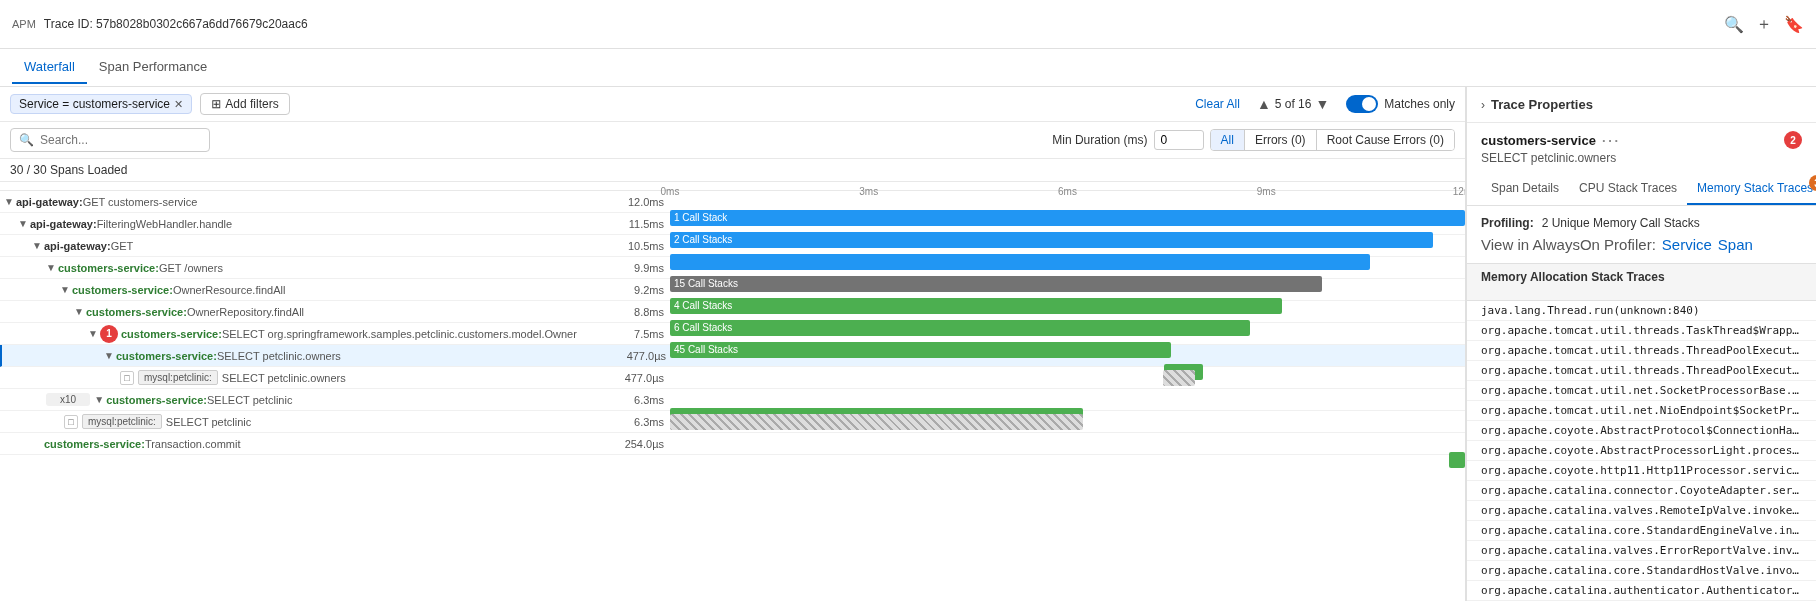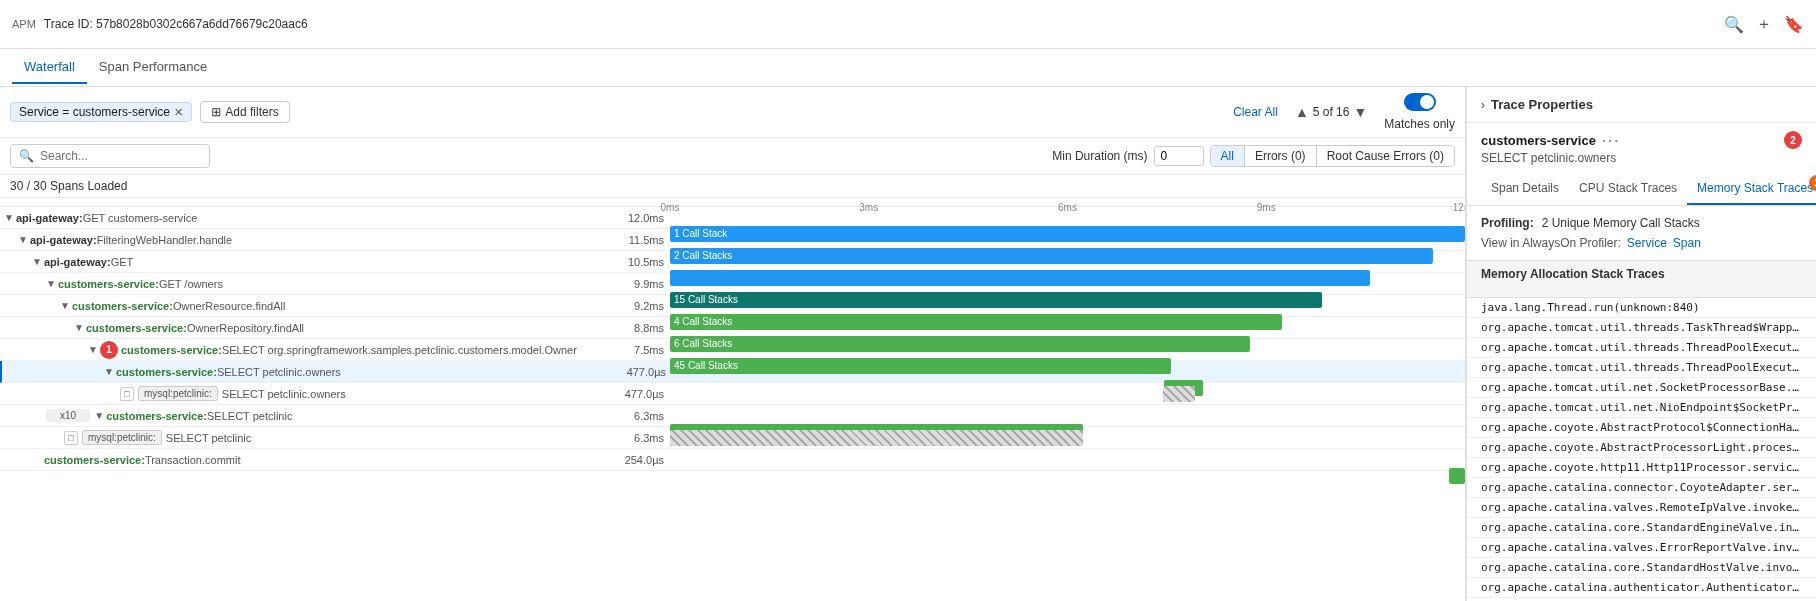--- a/index.html
+++ b/index.html
@@ -26,21 +26,21 @@
 
     
     .filter-bar { display: flex; align-items: center; padding: 6px 10px; border-bottom: 1px solid #e8e8e8; gap: 8px; flex-wrap: wrap; }
     .filter-chip { display: flex; align-items: center; background: #e8f0fe; border: 1px solid #c5d5f5; border-radius: 4px; padding: 2px 8px; font-size: 12px; gap: 4px; }
     .filter-chip .close { cursor: pointer; color: #555; font-size: 11px; }
     .add-filter-btn { display: flex; align-items: center; gap: 4px; border: 1px solid #ccc; border-radius: 4px; padding: 3px 10px; cursor: pointer; font-size: 12px; color: #333; background: #fff; }
     .filter-right { margin-left: auto; display: flex; align-items: center; gap: 17px; font-size: 12px; color: #333; }
     .clear-all { color: #0066cc; cursor: pointer; }
     .nav-controls { display: flex; align-items: center; gap: 4px; }
     .nav-btn { cursor: pointer; color: #555; background: none; border: none; font-size: 14px; }
-    .matches-toggle { display: flex; align-items: center; gap: 6px; flex-direction: column; }
+    .matches-toggle { display: flex; align-items: center; gap: 6px; }
     .toggle-switch { width: 32px; height: 18px; background: #ccc; border-radius: 9px; position: relative; cursor: pointer; }
     .toggle-switch.on { background: #0066cc; }
     .toggle-switch::after { content: ''; position: absolute; width: 14px; height: 14px; background: white; border-radius: 50%; top: 2px; left: 2px; transition: left 0.2s; }
     .toggle-switch.on::after { left: 16px; }
 
     
     .search-row { display: flex; align-items: center; padding: 6px 10px; border-bottom: 1px solid #e8e8e8; gap: 10px; }
     .search-input-wrap { display: flex; align-items: center; border: 1px solid #ccc; border-radius: 4px; padding: 4px 8px; gap: 6px; width: 200px; }
     .search-input-wrap input { border: none; outline: none; font-size: 12px; width: 150px; color: #333; }
     .search-icon { color: #888; font-size: 12px; }
@@ -96,21 +96,21 @@
     .select-info { font-size: 12px; color: #555; padding: 0 14px 8px; }
 
     
     .right-tabs { display: flex; border-bottom: 1px solid #e0e0e0; padding: 0 14px; gap: 0; }
     .right-tab { padding: 8px 10px; font-size: 12px; cursor: pointer; color: #555; border-bottom: 2px solid transparent; white-space: nowrap; }
     .right-tab.active { color: #0066cc; border-bottom: 2px solid #0066cc; font-weight: 500; }
 
     
     .profiling-row { display: flex; align-items: center; gap: 8px; padding: 10px 14px 6px; font-size: 12px; color: #333; }
     .profiling-label { font-weight: 600; }
-    .view-row { display: flex; align-items: center; gap: 6px; padding: 0 14px 10px; font-size: 12px; color: #555; }
+    .view-row { display: flex; align-items: center; gap: 6px; padding: 0 14px 10px; font-size: 15px; color: #555; }
     .view-link { color: #0066cc; cursor: pointer; text-decoration: none; }
 
     
     .stack-traces-header { font-size: 12px; font-weight: 600; color: #333; padding: 6px 14px 16px; background: #f5f5f5; border-top: 1px solid #e0e0e0; border-bottom: 1px solid #e0e0e0; }
     .stack-trace-item { padding: 3px 14px; font-size: 11px; color: #1a1a1a; border-bottom: 1px solid #f0f0f0; font-family: monospace; white-space: nowrap; overflow: hidden; text-overflow: ellipsis; }
 
     .relative { position: relative; }
   </style>
 </head>
 <body>
@@ -244,21 +244,21 @@
       <div class="span-row">
         <div class="span-name-cell">
           <span class="span-indent" style="width:42px"></span>
           <span class="collapse-btn">▼</span>
           <span class="service-label" style="color:#2e7d32">customers-service:</span>
           <span class="span-op"> GET /owners</span>
         </div>
         <div class="span-duration-cell">9.9ms</div>
         <div class="timeline-cell">
           <div class="span-bar-wrap" style="left:0%;width:82%">
-            <div class="span-bar" style="background:#0f766e;width:100%;height:16px;border-radius:2px;display:flex;align-items:center;">
+            <div class="span-bar" style="background:#737373;width:100%;height:16px;border-radius:2px;display:flex;align-items:center;">
               <span class="call-stack-label">15 Call Stacks</span>
             </div>
           </div>
         </div>
       </div>
 
       <div class="span-row">
         <div class="span-name-cell">
           <span class="span-indent" style="width:56px"></span>
           <span class="collapse-btn">▼</span>

